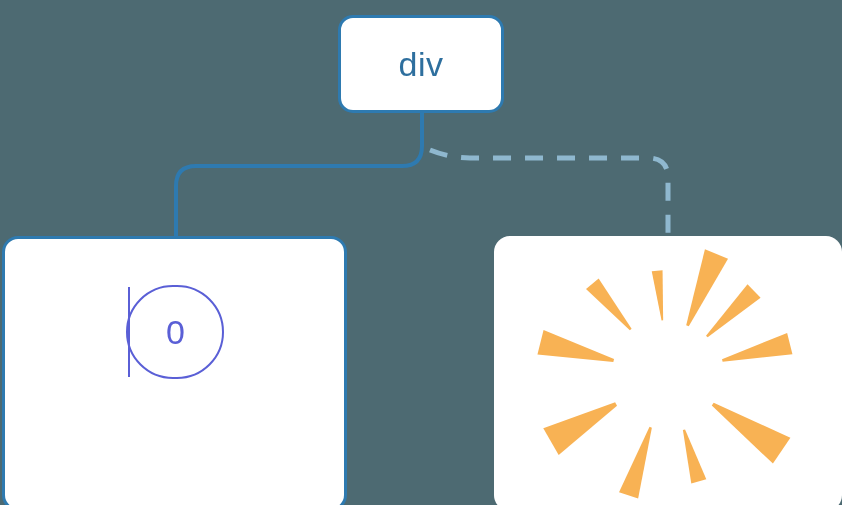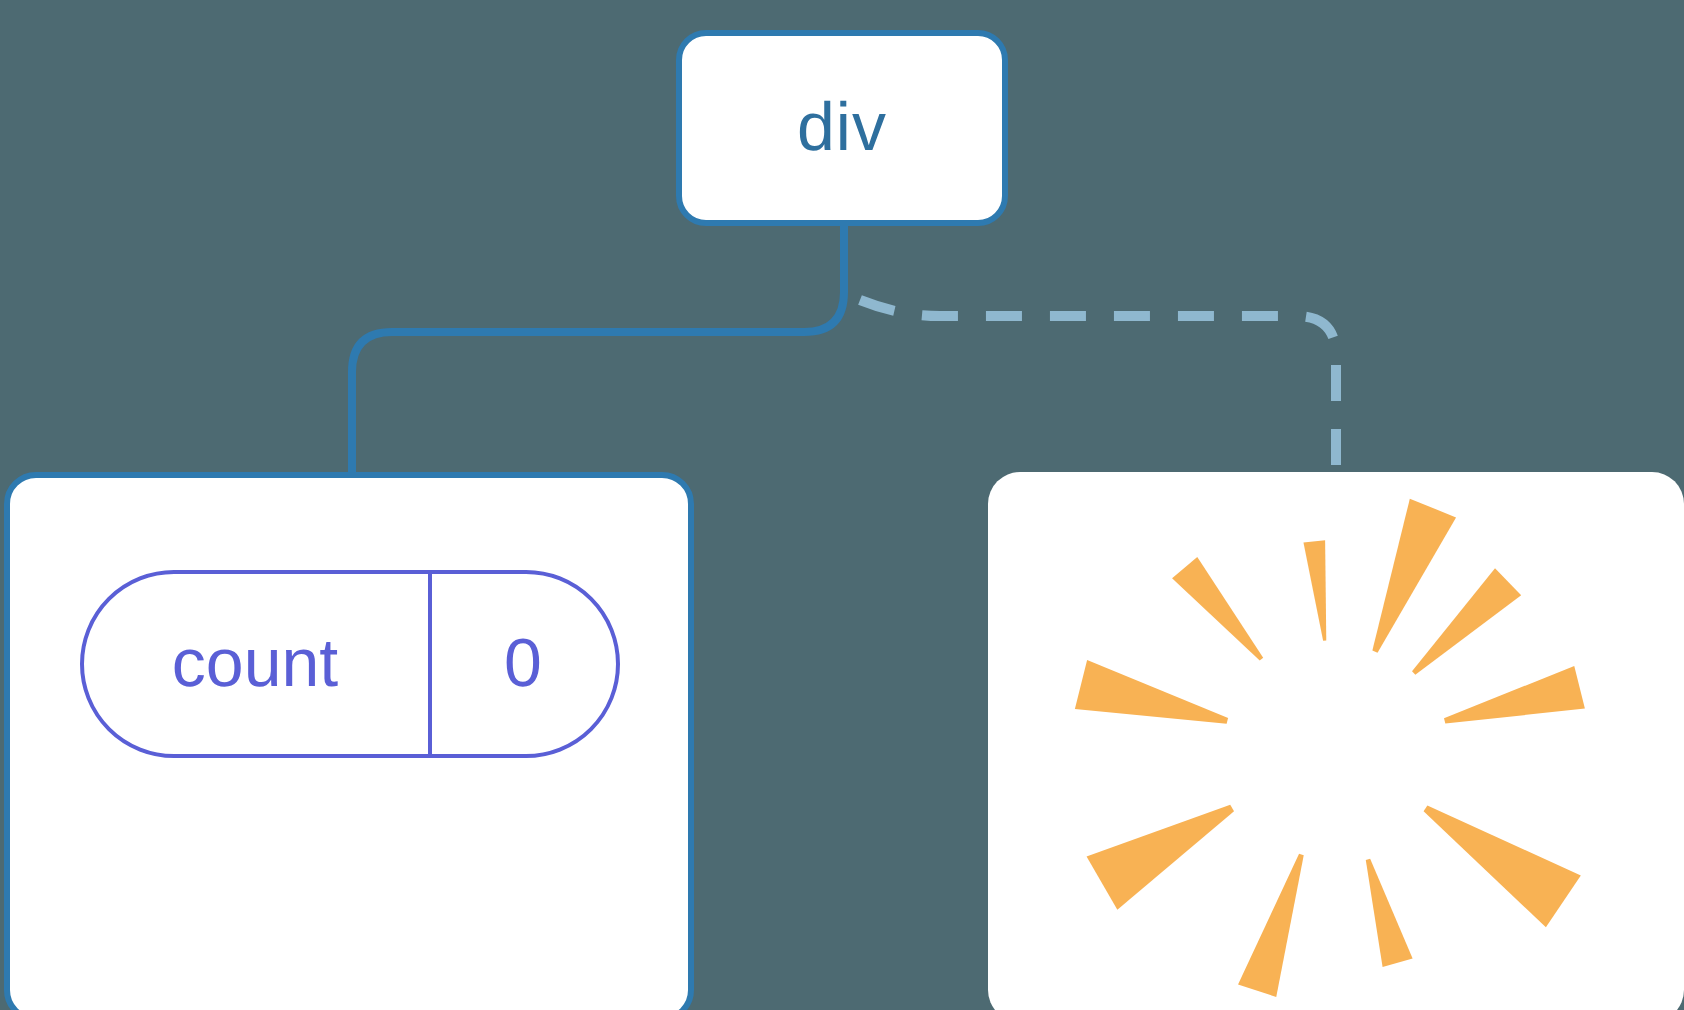--- a/index.html
+++ b/index.html
@@ -149,21 +149,20 @@
              L 668 238" fill="none" stroke="#8fb8cf" stroke-width="5" stroke-linecap="butt" stroke-linejoin="round" stroke-dasharray="18 14"></path>
   </svg>
 
   <div class="node" id="node-div">
     <span class="node-title">div</span>
   </div>
 
   <div class="node" id="node-counter">
 
     <div class="state-pill">
-      <span class="state-key">count</span>
       <span class="state-val">0</span>
     </div>
   </div>
 
   <div class="node" id="node-burst">
     <div class="burst-wrap">
       <svg class="burst-svg" id="burst-svg" viewBox="-150 -135 300 270" xmlns="http://www.w3.org/2000/svg">
           <polygon points="18.18,-48.72 36.92,-124.65 60.03,-115.31 20.77,-47.67" fill="#f8b254"></polygon>
           <polygon points="-6.43,-53.62 -16.27,-102.72 -5.44,-103.86 -4.86,-53.78" fill="#f8b254"></polygon>
           <polygon points="-38.14,-43.69 -81.97,-84.88 -69.36,-95.46 -36.41,-45.15" fill="#f8b254"></polygon>

